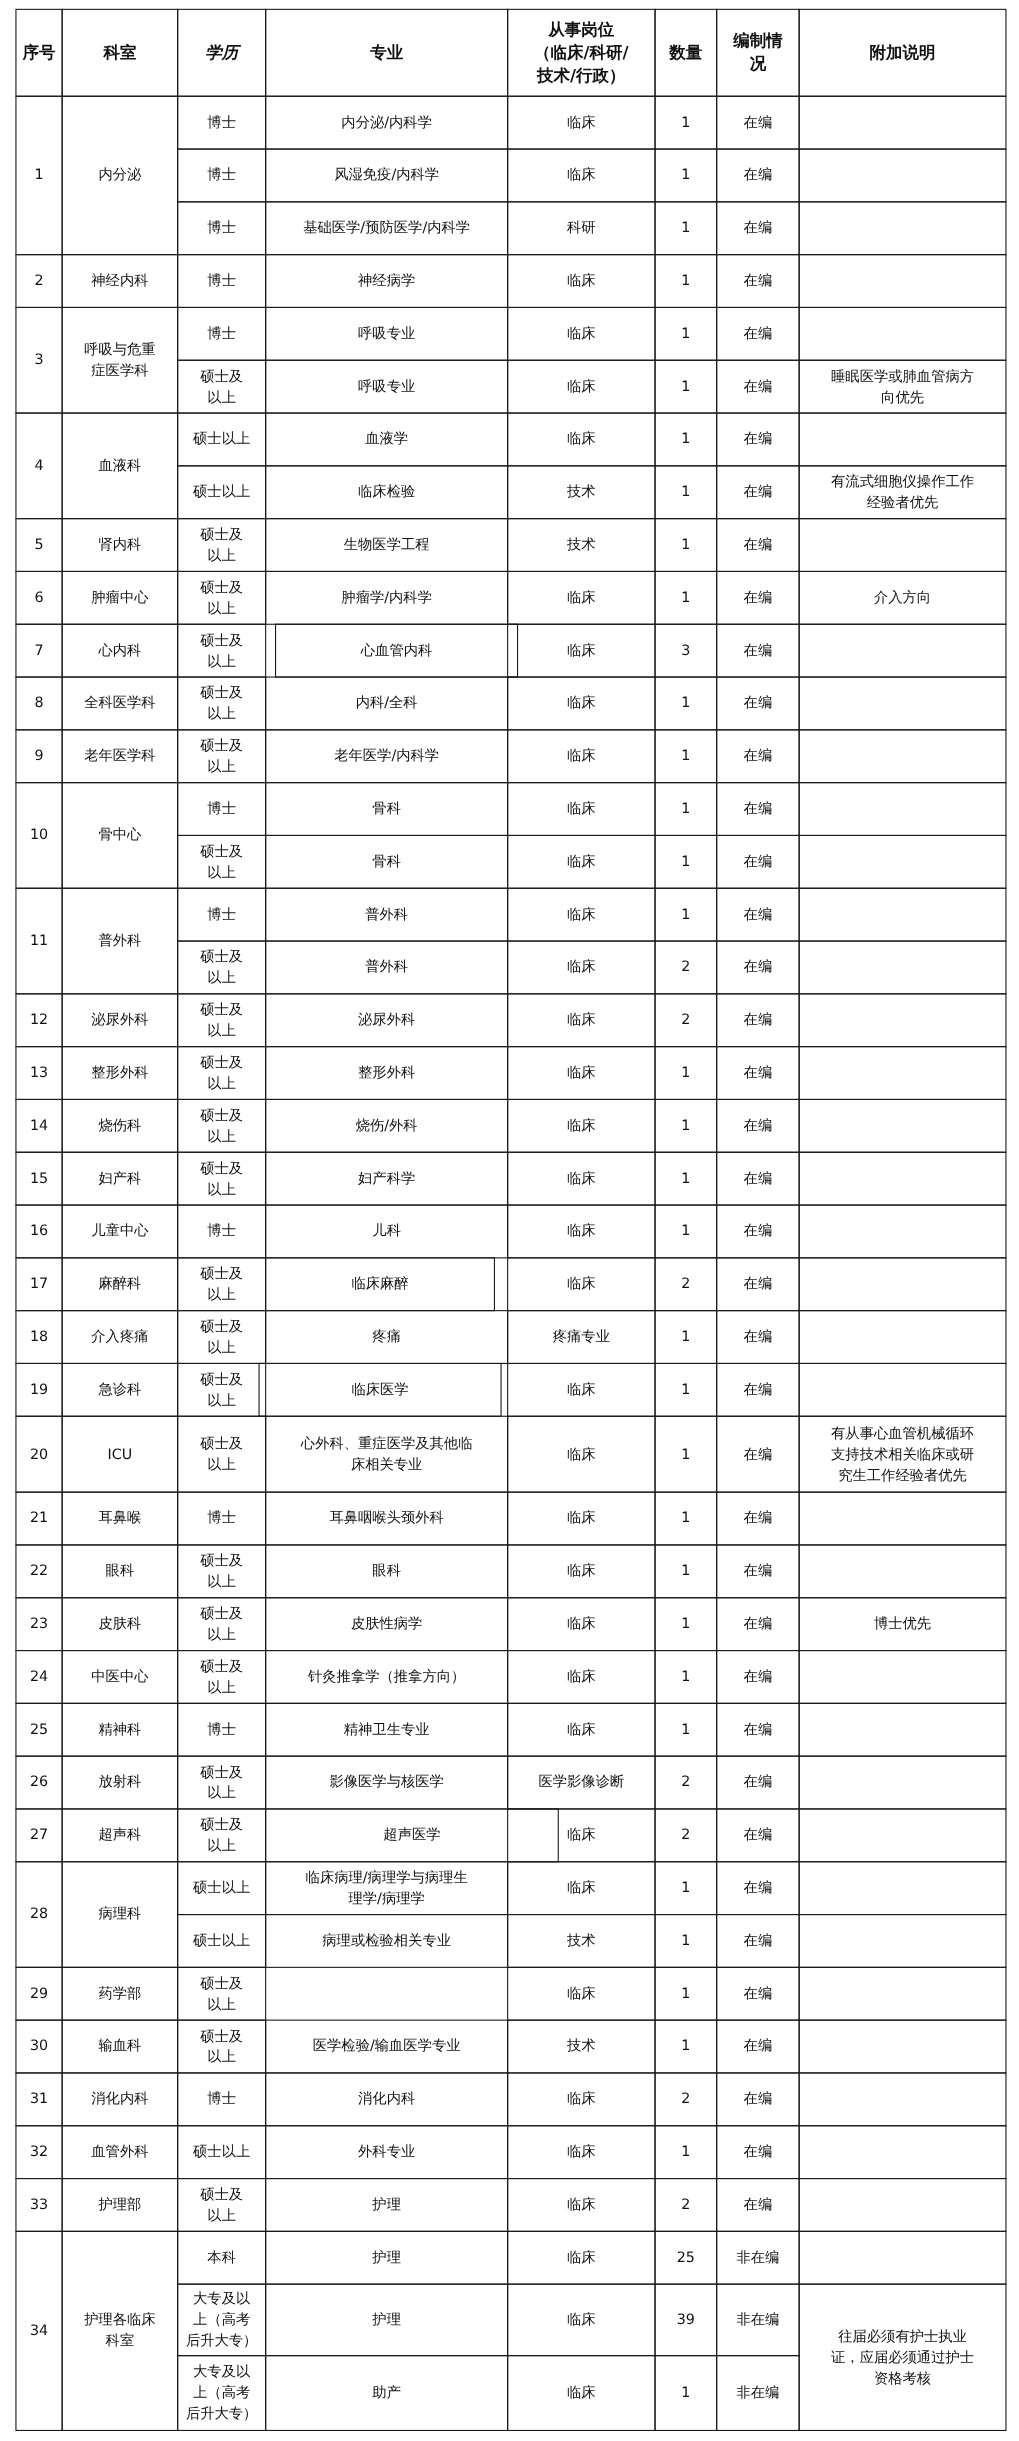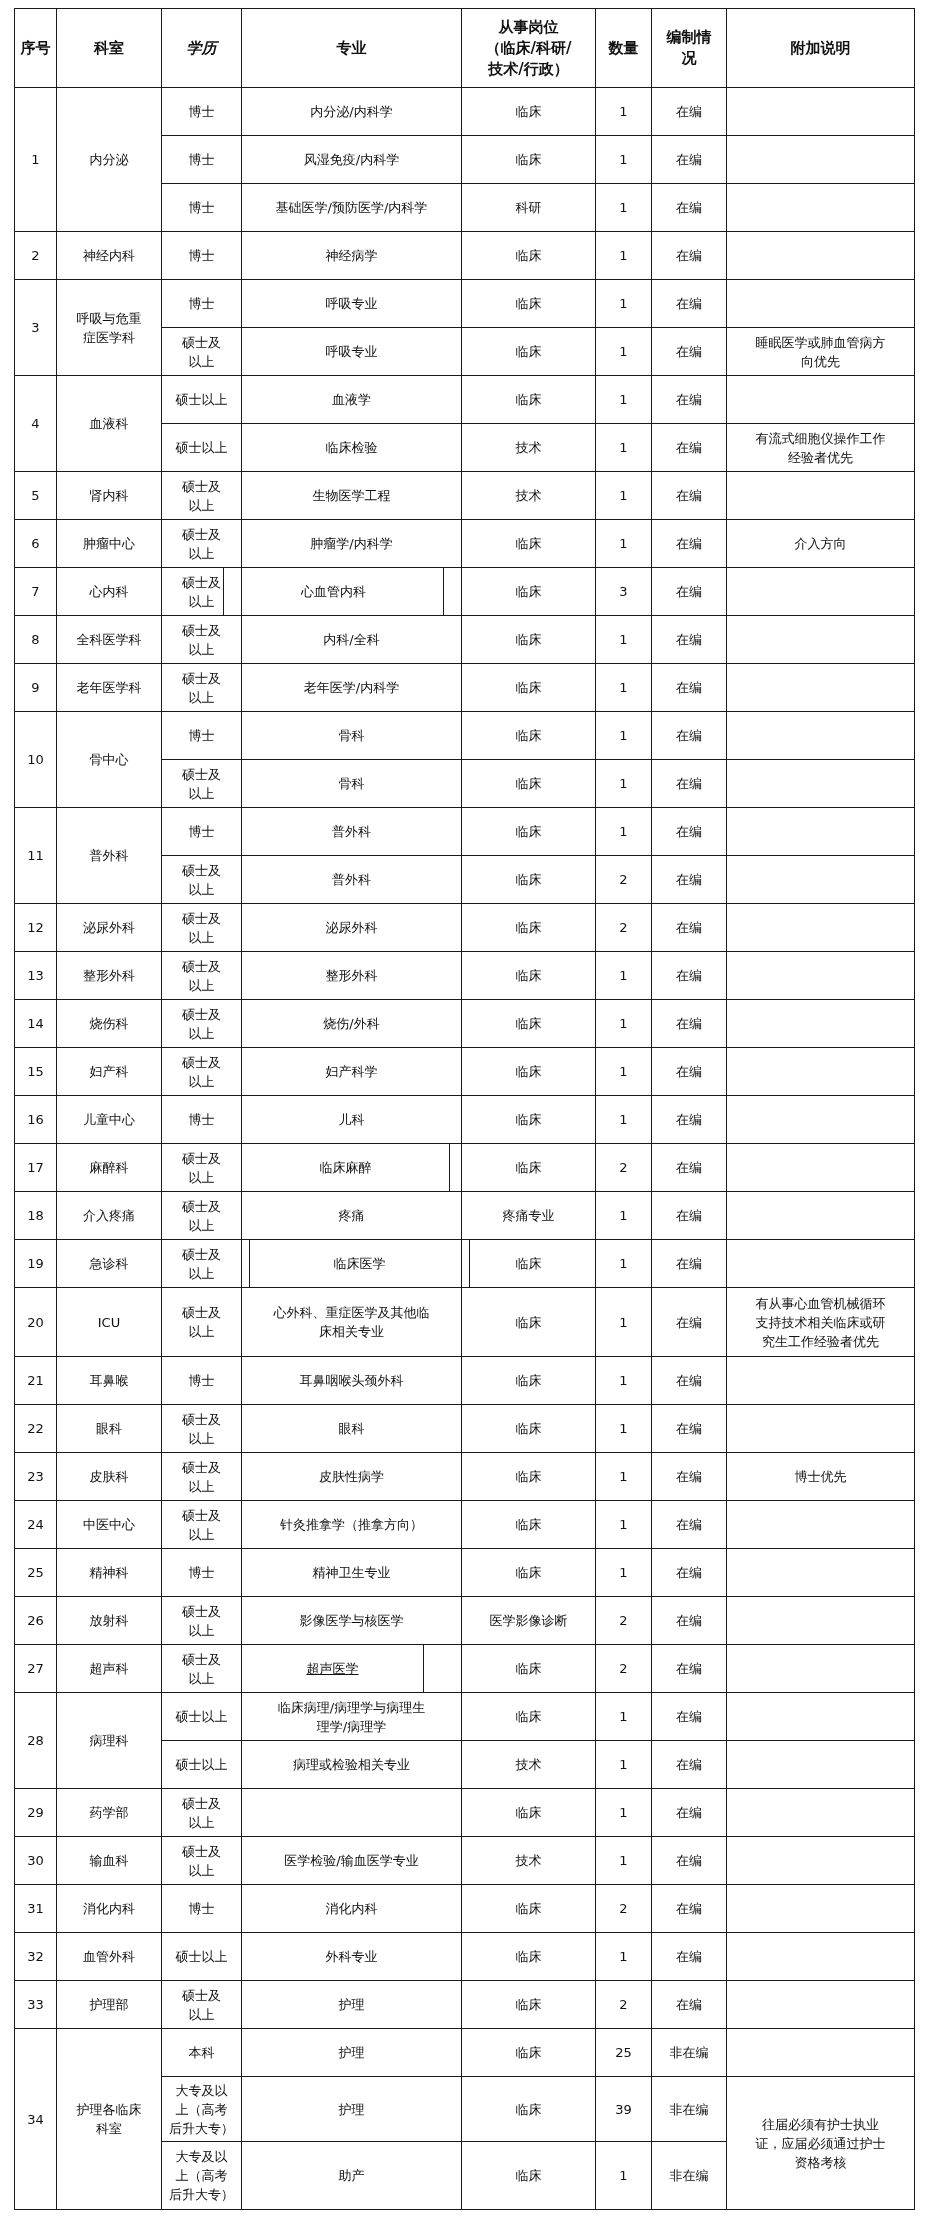--- a/index.html
+++ b/index.html
@@ -101,21 +101,21 @@
 以上</div>
     <div class="cell" style="left: 227px; width: 221px; top: 511px; height: 49px;">肿瘤学/内科学</div>
     <div class="cell" style="left: 447px; width: 135px; top: 511px; height: 49px;">临床</div>
     <div class="cell" style="left: 581px; width: 57px; top: 511px; height: 49px;">1</div>
     <div class="cell" style="left: 637px; width: 76px; top: 511px; height: 49px;">在编</div>
     <div class="cell" style="left: 712px; width: 189px; top: 511px; height: 49px;">介入方向</div>
     <div class="cell" style="left: 0px; width: 43px; top: 559px; height: 49px;">7</div>
     <div class="cell" style="left: 42px; width: 106px; top: 559px; height: 49px;">心内科</div>
     <div class="cell" style="left: 147px; width: 81px; top: 559px; height: 49px;">硕士及
 以上</div>
-    <div class="cell" style="left: 209px; width: 221px; top: 559px; height: 49px;">心血管内科</div>
+    <div class="cell" style="left: 236px; width: 221px; top: 559px; height: 49px;">心血管内科</div>
     <div class="cell" style="left: 447px; width: 135px; top: 559px; height: 49px;">临床</div>
     <div class="cell" style="left: 581px; width: 57px; top: 559px; height: 49px;">3</div>
     <div class="cell" style="left: 637px; width: 76px; top: 559px; height: 49px;">在编</div>
     <div class="cell" style="left: 712px; width: 189px; top: 559px; height: 49px;"></div>
     <div class="cell" style="left: 0px; width: 43px; top: 607px; height: 49px;">8</div>
     <div class="cell" style="left: 42px; width: 106px; top: 607px; height: 49px;">全科医学科</div>
     <div class="cell" style="left: 147px; width: 81px; top: 607px; height: 49px;">硕士及
 以上</div>
     <div class="cell" style="left: 227px; width: 221px; top: 607px; height: 49px;">内科/全科</div>
     <div class="cell" style="left: 447px; width: 135px; top: 607px; height: 49px;">临床</div>
@@ -220,21 +220,21 @@
 以上</div>
     <div class="cell" style="left: 227px; width: 221px; top: 1183px; height: 49px;">疼痛</div>
     <div class="cell" style="left: 447px; width: 135px; top: 1183px; height: 49px;">疼痛专业</div>
     <div class="cell" style="left: 581px; width: 57px; top: 1183px; height: 49px;">1</div>
     <div class="cell" style="left: 637px; width: 76px; top: 1183px; height: 49px;">在编</div>
     <div class="cell" style="left: 712px; width: 189px; top: 1183px; height: 49px;"></div>
     <div class="cell" style="left: 0px; width: 43px; top: 1231px; height: 49px;">19</div>
     <div class="cell" style="left: 42px; width: 106px; top: 1231px; height: 49px;">急诊科</div>
     <div class="cell" style="left: 147px; width: 81px; top: 1231px; height: 49px;">硕士及
 以上</div>
-    <div class="cell" style="left: 235px; width: 221px; top: 1231px; height: 49px;">临床医学</div>
+    <div class="cell" style="left: 221px; width: 221px; top: 1231px; height: 49px;">临床医学</div>
     <div class="cell" style="left: 447px; width: 135px; top: 1231px; height: 49px;">临床</div>
     <div class="cell" style="left: 581px; width: 57px; top: 1231px; height: 49px;">1</div>
     <div class="cell" style="left: 637px; width: 76px; top: 1231px; height: 49px;">在编</div>
     <div class="cell" style="left: 712px; width: 189px; top: 1231px; height: 49px;"></div>
     <div class="cell" style="left: 0px; width: 43px; top: 1279px; height: 70px;">20</div>
     <div class="cell" style="left: 42px; width: 106px; top: 1279px; height: 70px;">ICU</div>
     <div class="cell" style="left: 147px; width: 81px; top: 1279px; height: 70px;">硕士及
 以上</div>
     <div class="cell" style="left: 227px; width: 221px; top: 1279px; height: 70px;">心外科、重症医学及其他临
 床相关专业</div>
@@ -293,21 +293,21 @@
 以上</div>
     <div class="cell" style="left: 227px; width: 221px; top: 1588px; height: 49px;">影像医学与核医学</div>
     <div class="cell" style="left: 447px; width: 135px; top: 1588px; height: 49px;">医学影像诊断</div>
     <div class="cell" style="left: 581px; width: 57px; top: 1588px; height: 49px;">2</div>
     <div class="cell" style="left: 637px; width: 76px; top: 1588px; height: 49px;">在编</div>
     <div class="cell" style="left: 712px; width: 189px; top: 1588px; height: 49px;"></div>
     <div class="cell" style="left: 0px; width: 43px; top: 1636px; height: 49px;">27</div>
     <div class="cell" style="left: 42px; width: 106px; top: 1636px; height: 49px;">超声科</div>
     <div class="cell" style="left: 147px; width: 81px; top: 1636px; height: 49px;">硕士及
 以上</div>
-    <div class="cell" style="left: 227px; width: 183px; top: 1636px; height: 49px; text-decoration: underline;">超声医学</div>
+    <div class="cell" style="left: 227px; width: 267px; top: 1636px; height: 49px;">超声医学</div>
     <div class="cell" style="left: 447px; width: 135px; top: 1636px; height: 49px;">临床</div>
     <div class="cell" style="left: 581px; width: 57px; top: 1636px; height: 49px;">2</div>
     <div class="cell" style="left: 637px; width: 76px; top: 1636px; height: 49px;">在编</div>
     <div class="cell" style="left: 712px; width: 189px; top: 1636px; height: 49px;"></div>
     <div class="cell" style="left: 0px; width: 43px; top: 1684px; height: 97px;">28</div>
     <div class="cell" style="left: 42px; width: 106px; top: 1684px; height: 97px;">病理科</div>
     <div class="cell" style="left: 147px; width: 81px; top: 1684px; height: 49px;">硕士以上</div>
     <div class="cell" style="left: 227px; width: 221px; top: 1684px; height: 49px;">临床病理/病理学与病理生
 理学/病理学</div>
     <div class="cell" style="left: 447px; width: 135px; top: 1684px; height: 49px;">临床</div>

